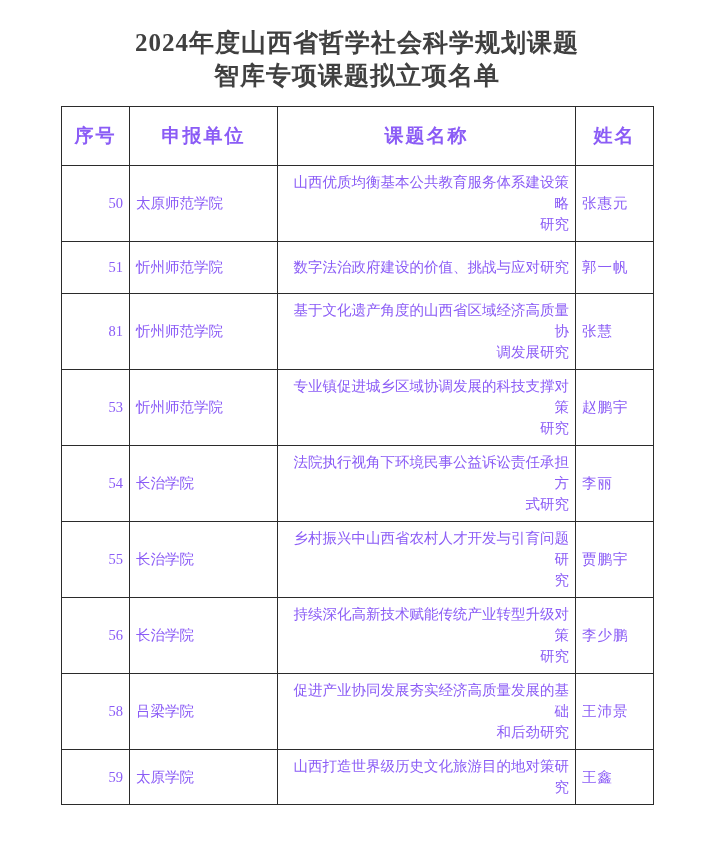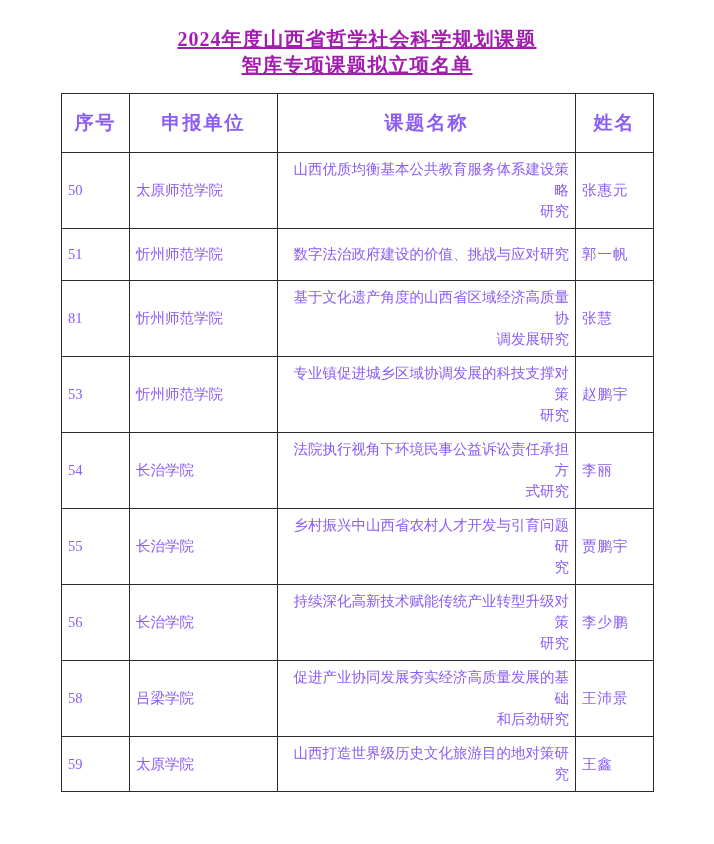--- a/index.html
+++ b/index.html
@@ -21,27 +21,26 @@
     position: relative;
     box-sizing: border-box;
     padding: 0;
   }
   .title-block {
     text-align: center;
     padding-top: 26px;
     padding-bottom: 10px;
   }
   .title-line {
-    font-size: 20px;
+    font-size: 25px;
     font-weight: bold;
     letter-spacing: 1px;
     line-height: 1.32;
-    color: #a21caf;
+    color: #404040;
     font-family: "Liberation Serif", "DejaVu Serif", serif;
-    text-decoration: underline;
   }
   .table-wrap {
     margin: 4px auto 0 auto;
     width: 592px;
     position: relative;
   }
   table.main {
     border-collapse: collapse;
     width: 592px;
     table-layout: fixed;
@@ -62,21 +61,21 @@
     height: 50px;
     padding: 4px 2px;
     letter-spacing: 2px;
   }
   col.c-seq { width: 68px; }
   col.c-unit { width: 148px; }
   col.c-topic { width: 298px; }
   col.c-name { width: 78px; }
 
   td.seq {
-    text-align: left;
+    text-align: right;
     font-size: 14.5px;
   }
   td.unit {
     font-size: 14.5px;
     line-height: 1.4;
   }
   td.topic {
     text-align: right;
     font-size: 14.5px;
     padding-left: 8px;

